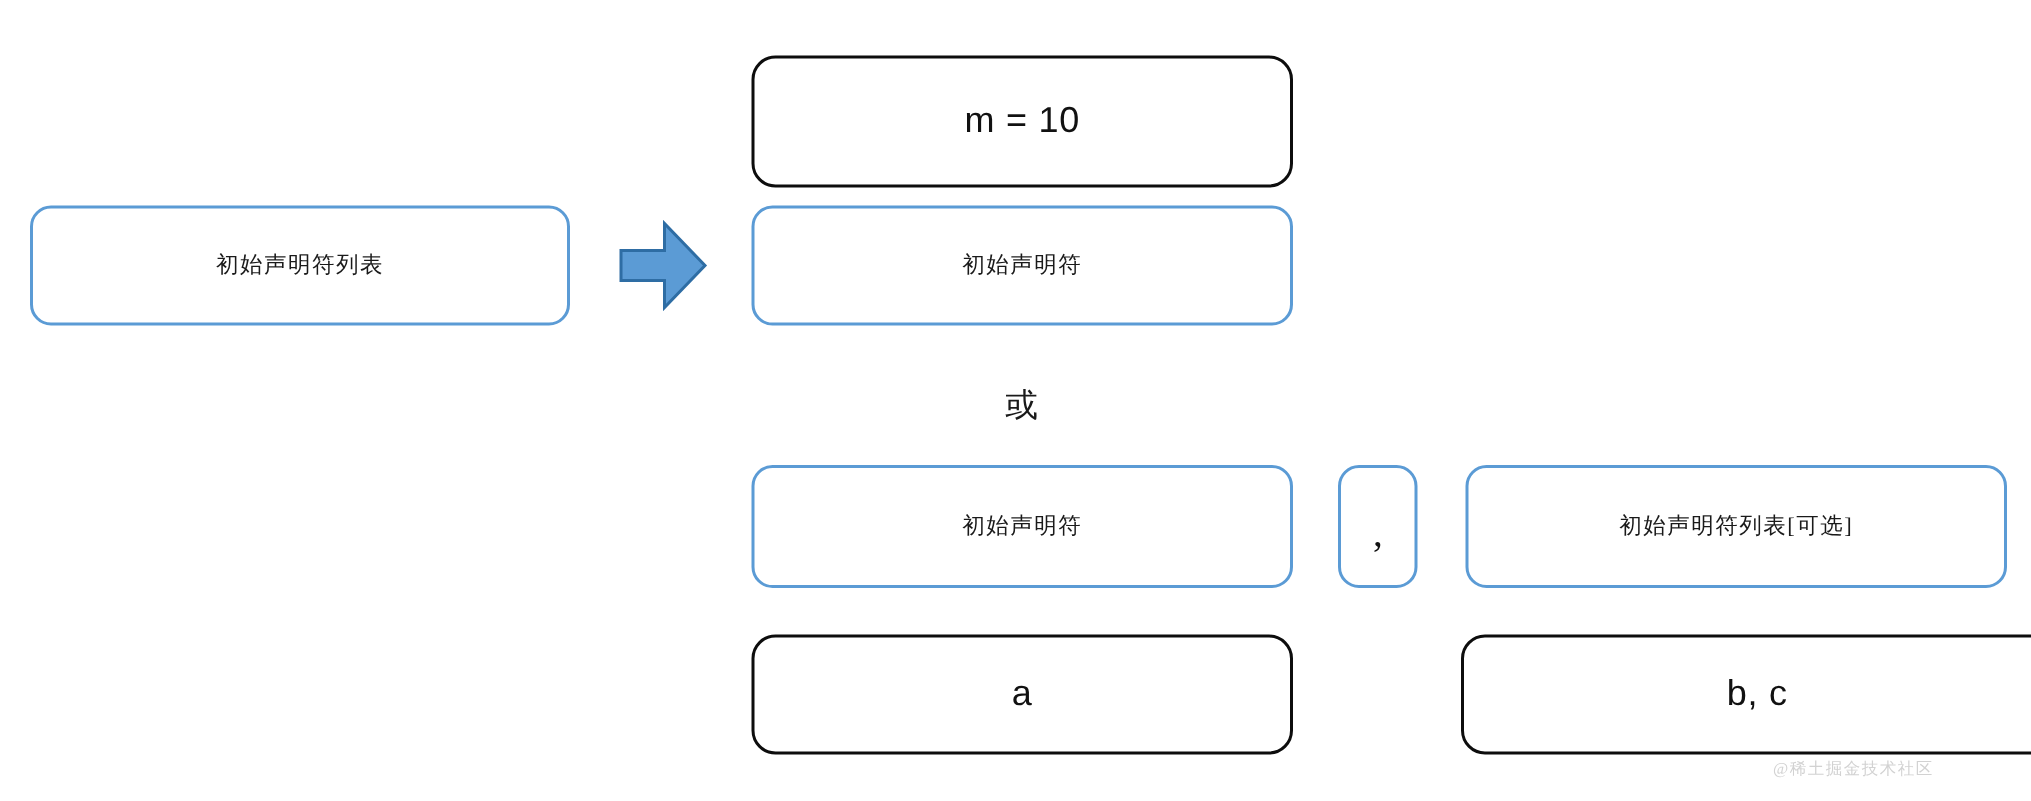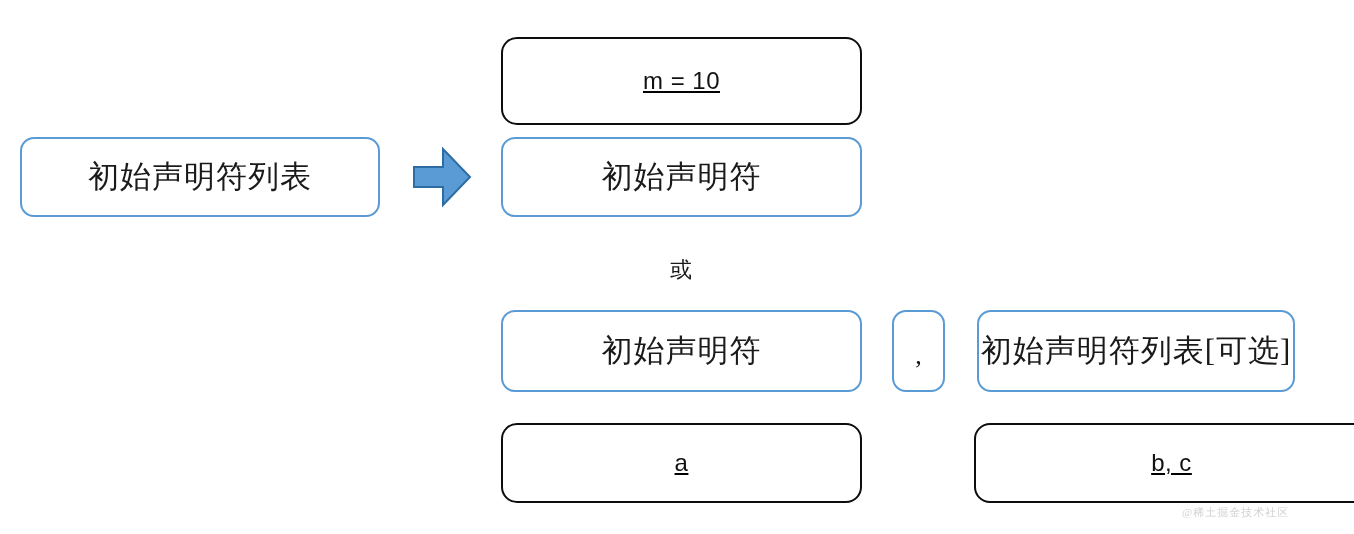--- a/index.html
+++ b/index.html
@@ -28,25 +28,24 @@
     justify-content: center;
     text-align: center;
   }
   .node-blue {
     border: 2px solid #5B9BD5;
     border-radius: 14px;
   }
   .node-black {
     border: 2.5px solid #0d0d0d;
     border-radius: 16px;
-    text-decoration: underline;
   }
   .label-cjk {
     font-family: "Liberation Serif", "DejaVu Serif", serif;
-    font-size: 31px;
+    font-size: 15px;
     color: #1a1a1a;
     letter-spacing: 1px;
     line-height: 1.2;
   }
   .label-latin {
     font-family: "Liberation Sans", "DejaVu Sans", sans-serif;
     font-size: 24px;
     color: #111111;
     letter-spacing: 0.5px;
   }
@@ -105,21 +104,21 @@
   </div>
 
   <div class="node node-blue" style="left:501px; top:310px; width:361px; height:82px;">
     <span class="label-cjk">初始声明符</span>
   </div>
 
   <div class="node node-blue" style="left:892px; top:310px; width:53px; height:82px;">
     <span class="label-comma">,</span>
   </div>
 
-  <div class="node node-blue" style="left:977px; top:310px; width:318px; height:82px;">
+  <div class="node node-blue" style="left:977px; top:310px; width:361px; height:82px;">
     <span class="label-cjk">初始声明符列表[可选]</span>
   </div>
 
   <div class="node node-black" style="left:501px; top:423px; width:361px; height:80px;">
     <span class="label-latin">a</span>
   </div>
 
   <div class="node node-black" style="left:974px; top:423px; width:395px; height:80px;">
     <span class="label-latin">b, c</span>
   </div>

